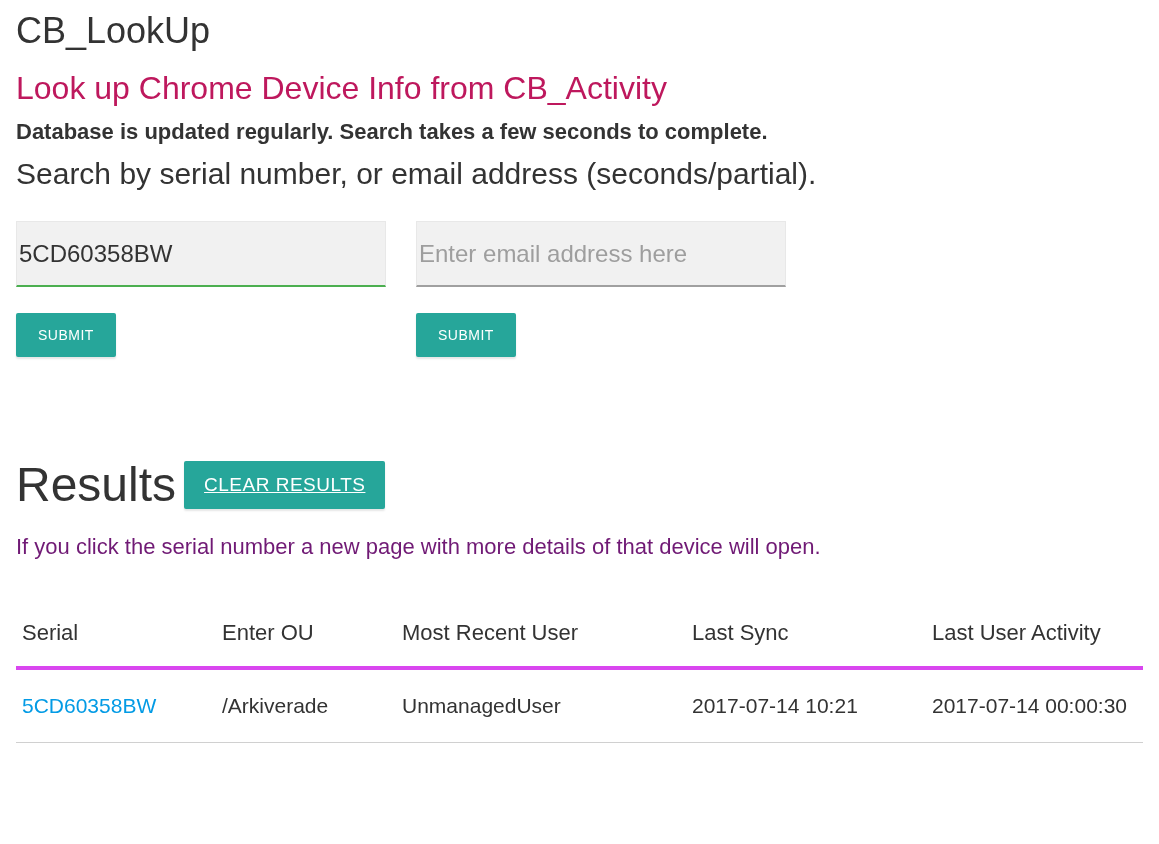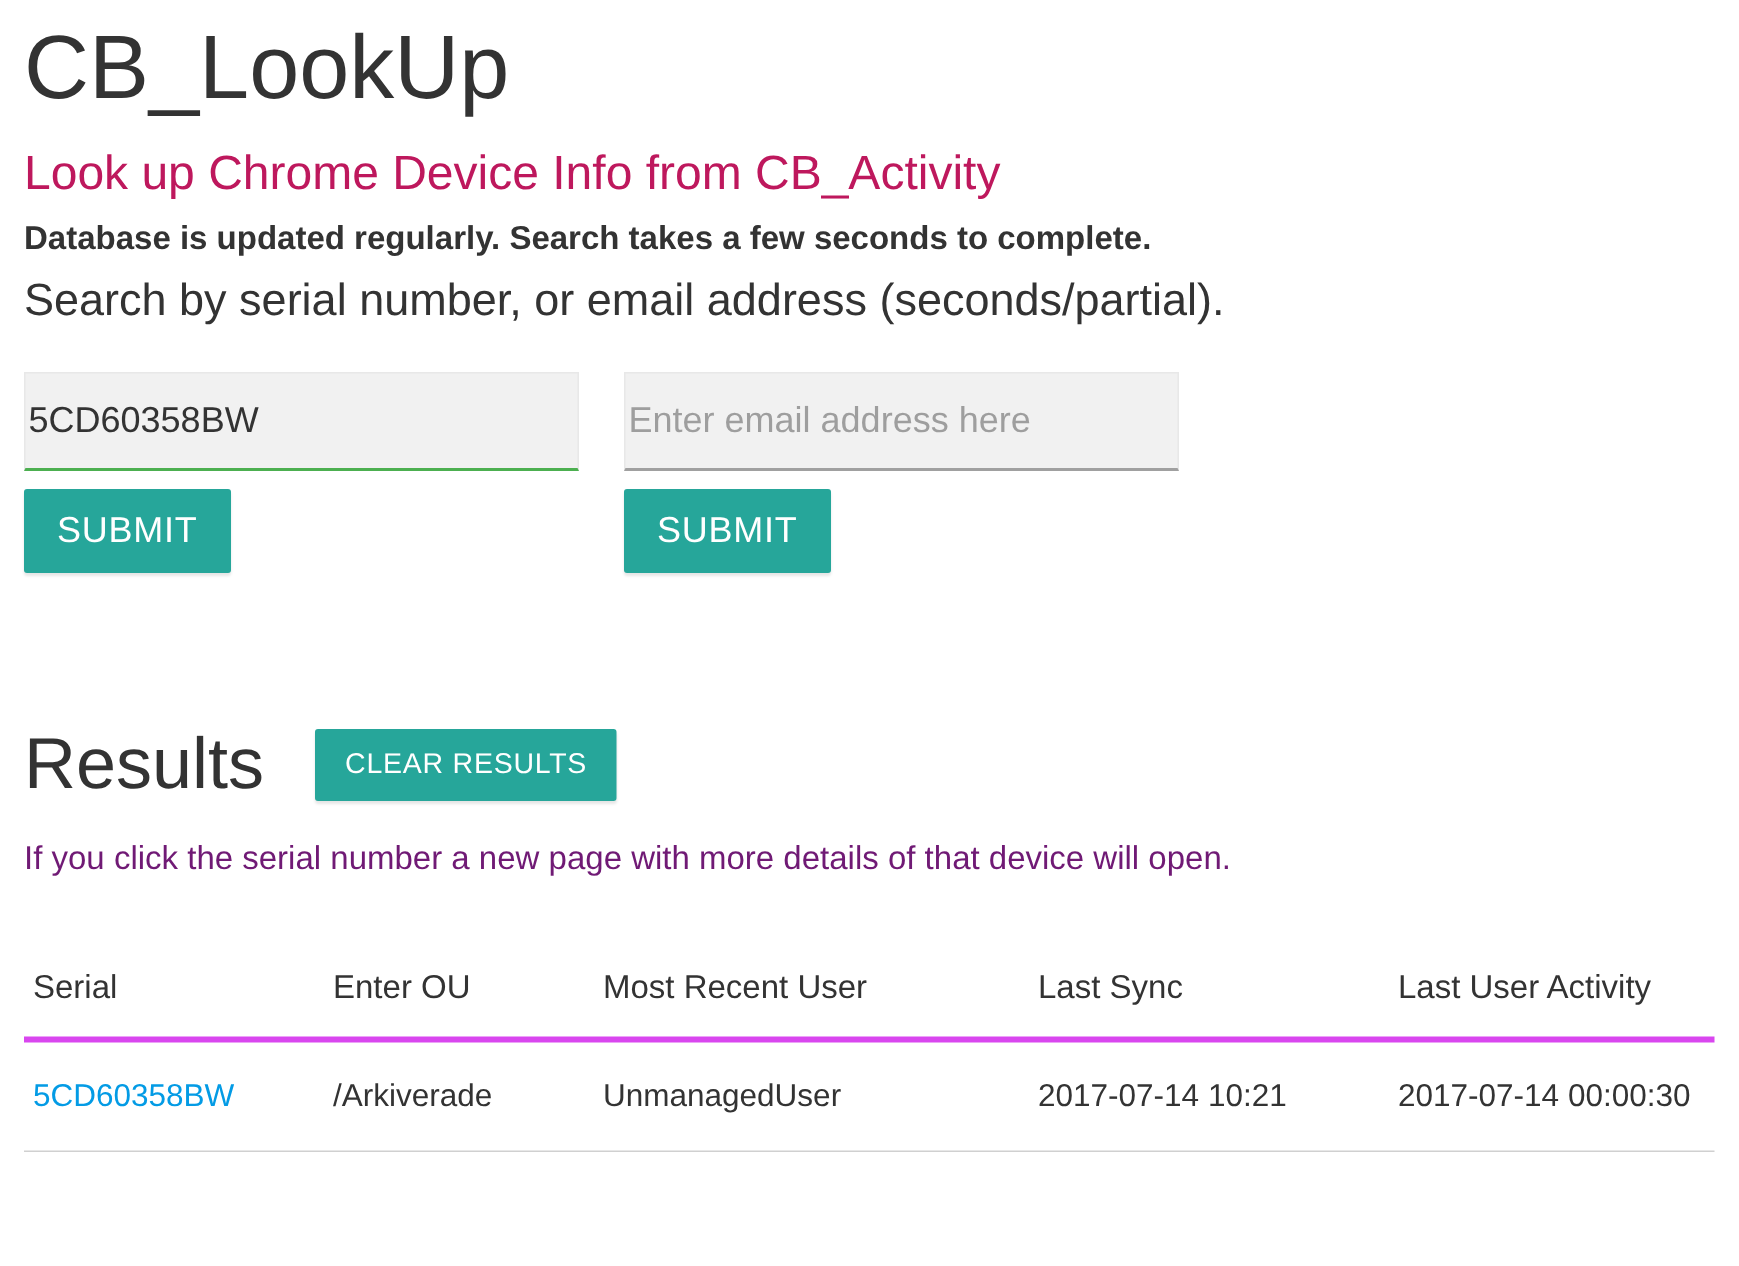--- a/index.html
+++ b/index.html
@@ -8,21 +8,21 @@
       padding: 0;
     }
     body {
       font-family: 'Segoe UI', Tahoma, Geneva, Verdana, sans-serif;
       color: #2e2e2e;
       background: #ffffff;
       padding: 0 16px;
       width: 1159px;
     }
     h1.page-title {
-      font-size: 60px;
+      font-size: 36px;
       font-weight: 400;
       margin-top: 10px;
       margin-bottom: 18px;
       color: #333;
     }
     h2.subtitle {
       font-size: 32px;
       font-weight: 400;
       margin-bottom: 12px;
       color: #be185d;
@@ -64,54 +64,55 @@
     .text-input.active {
       border-bottom: 2px solid #4caf50;
     }
     .text-input::placeholder {
       color: #9e9e9e;
     }
     .btn {
       background: #26a69a;
       color: #ffffff;
       border: none;
-      font-size: 24px;
+      font-size: 14px;
       font-weight: 500;
       letter-spacing: 0.5px;
       padding: 14px 22px;
       cursor: pointer;
       font-family: inherit;
       border-radius: 2px;
       box-shadow: 0 2px 2px rgba(0,0,0,0.1);
-      margin-top: 12px;
+      margin-top: 26px;
       text-align: center;
     }
     .results-header {
       display: flex;
       align-items: center;
-      gap: 34px;
+      gap: 8px;
       margin-bottom: 22px;
     }
     h1.results-title {
       font-size: 48px;
       font-weight: 400;
       color: #333;
     }
     .btn-clear {
       background: #26a69a;
       color: #ffffff;
       border: none;
       font-size: 19px;
       font-weight: 500;
       letter-spacing: 0.5px;
       padding: 13px 20px;
       cursor: pointer;
       font-family: inherit;
       border-radius: 2px;
       box-shadow: 0 2px 2px rgba(0,0,0,0.1);
+      text-decoration: underline;
     }
     p.results-hint {
       font-size: 22px;
       color: #701a75;
       margin-bottom: 48px;
     }
     table.results-table {
       width: 100%;
       border-collapse: collapse;
       font-size: 21px;

